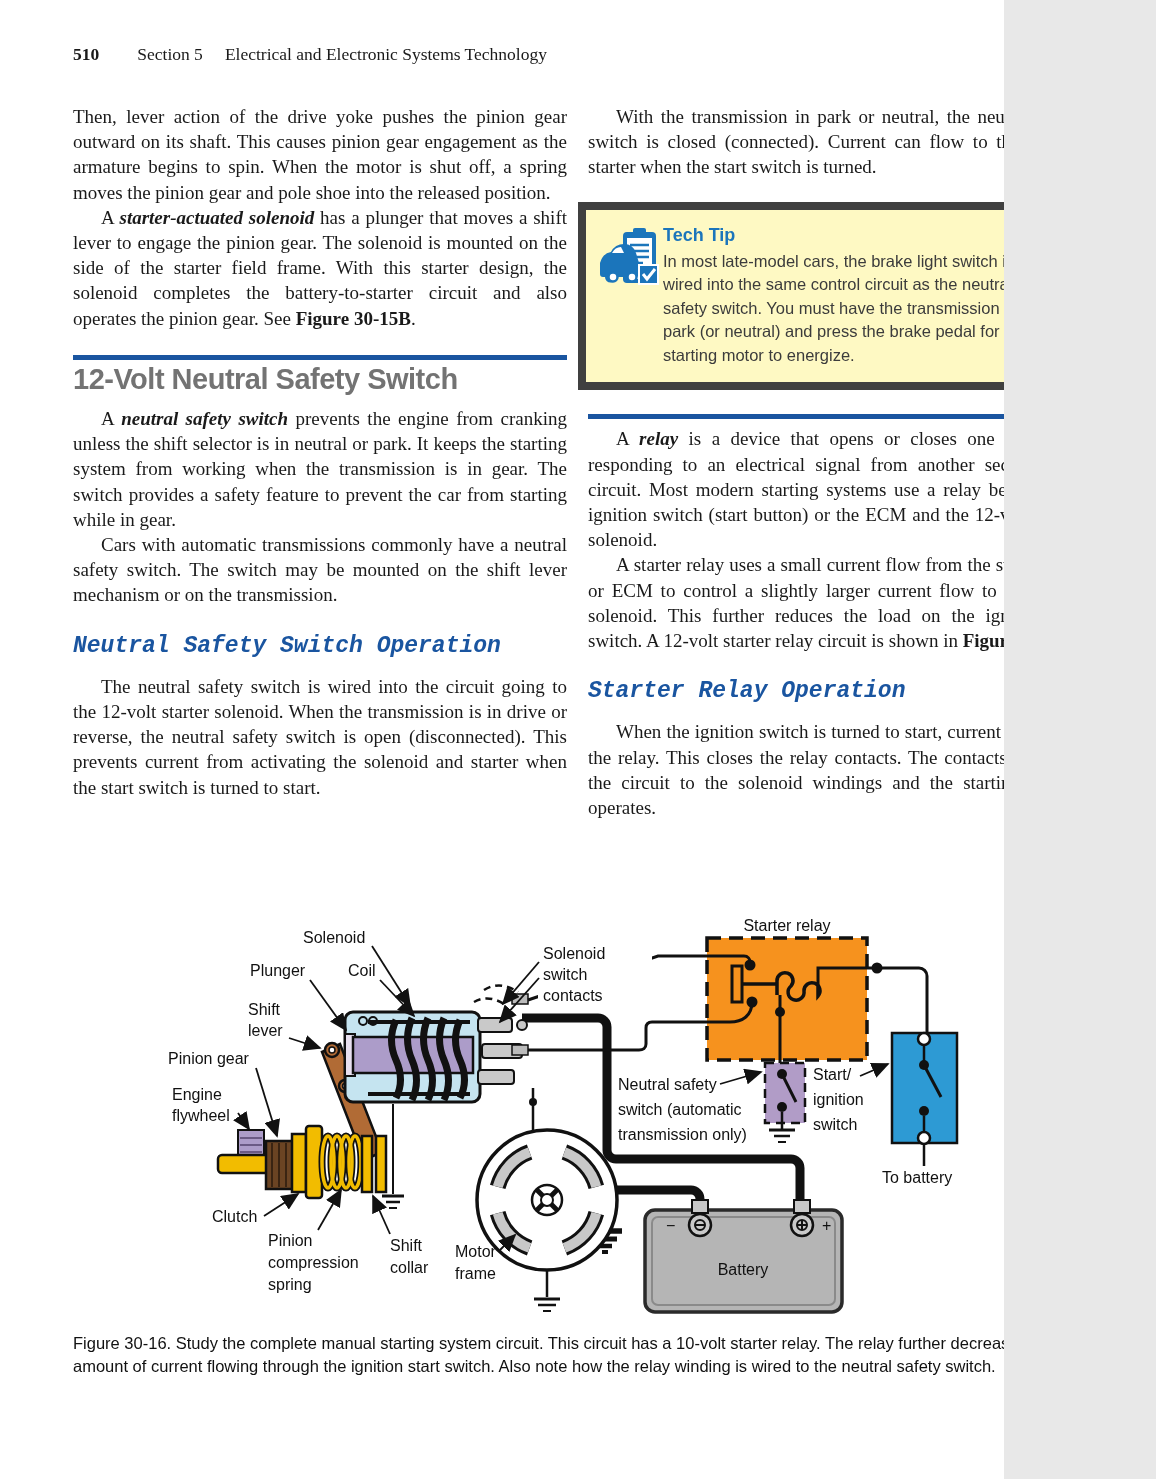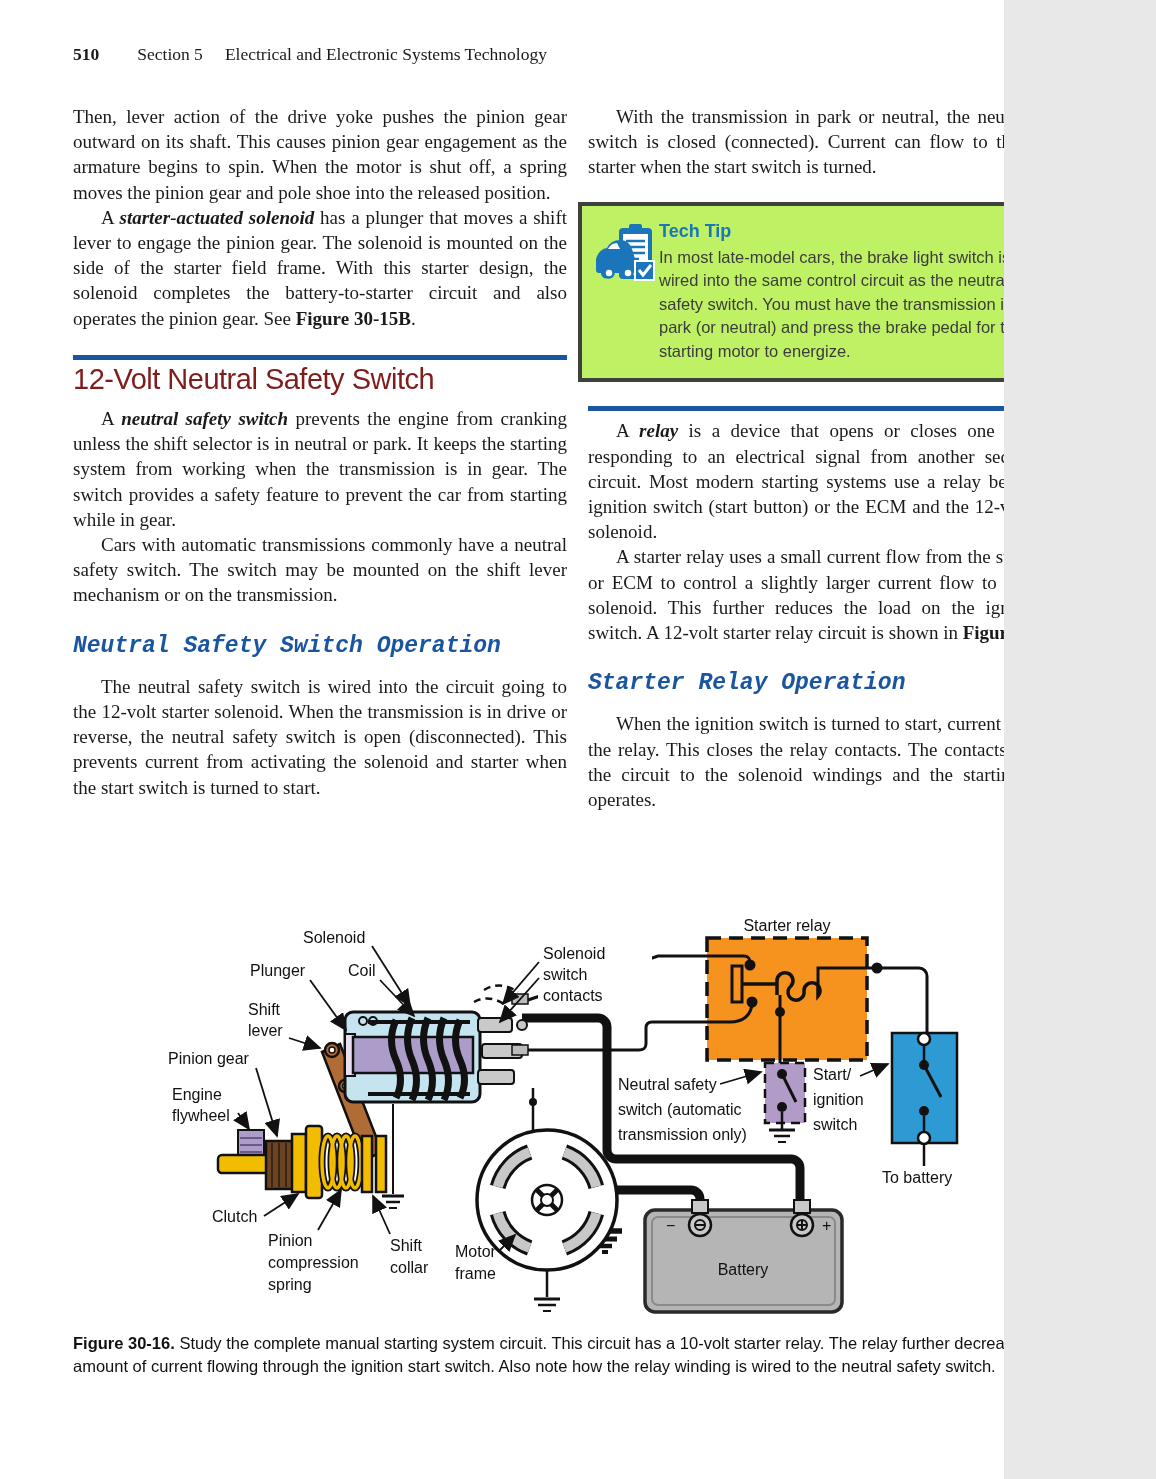--- a/index.html
+++ b/index.html
@@ -12,37 +12,37 @@
   
   .col{position:absolute;width:494px;font-size:19px;line-height:25.2px;text-align:justify;}
   .col-left{left:73px;top:104px;}
   .col-right{left:588px;top:104px;width:495px;}
   .col p{margin:0;text-indent:28px;}
   .col p.noindent{text-indent:0;}
   .run-p{font-style:normal;font-weight:normal;}
   .run-b{font-weight:bold;}
   .run-bi{font-weight:bold;font-style:italic;}
   .rule{height:5px;background:#1a55a0;margin:24px 0 7px 0;}
-  h2{font-family:"Liberation Sans",sans-serif;font-size:29px;color:#7f1d1d;
-     margin:0 0 14px 0;font-weight:normal;letter-spacing:-0.5px;}
+  h2{font-family:"Liberation Sans",sans-serif;font-size:29px;color:#737373;
+     margin:0 0 14px 0;font-weight:bold;letter-spacing:-0.5px;}
   h3{font-family:Liberation Mono, monospace;font-size:23px;color:#1a55a0;
      margin:26px 0 15px 0;font-weight:bold;font-style:italic;}
   
-  .tip{margin:22px 0 0 -10px;width:452px;border:4px solid #404040;background:#bef264;
+  .tip{margin:22px 0 0 -10px;width:452px;border:8px solid #404040;background:#fef9c3;
        padding:13px 14px 15px 13px;display:flex;font-family:"Liberation Sans",sans-serif;}
   .tip-icon{flex:0 0 64px;padding-top:4px;}
   .tip-text{flex:1;}
   .tip-title{color:#1b75bb;font-weight:bold;font-size:18px;margin-bottom:2px;}
   .tip-body{font-size:16.5px;line-height:23.5px;color:#3c3c3c;text-align:left;text-indent:0;}
   
   .fig{position:absolute;left:60px;top:898px;width:1060px;height:430px;}
   .fig text{font-family:"Liberation Sans",sans-serif;font-size:16px;fill:#111;}
   .caption{position:absolute;left:73px;top:1332px;width:1018px;
            font-family:"Liberation Sans",sans-serif;font-size:16.5px;line-height:22.5px;color:#111;text-align:left;}
-  .caption .run-b{font-weight:bold;}
+  .caption .run-b{font-weight:normal;}
   .caption-credit{font-style:italic;}
 </style>
 </head>
 <body>
 
 <div class="page">
 
   <div class="hdr">
     <span class="num">510</span><span class="sec">Section 5</span><span>Electrical and Electronic Systems Technology</span>
   </div>

